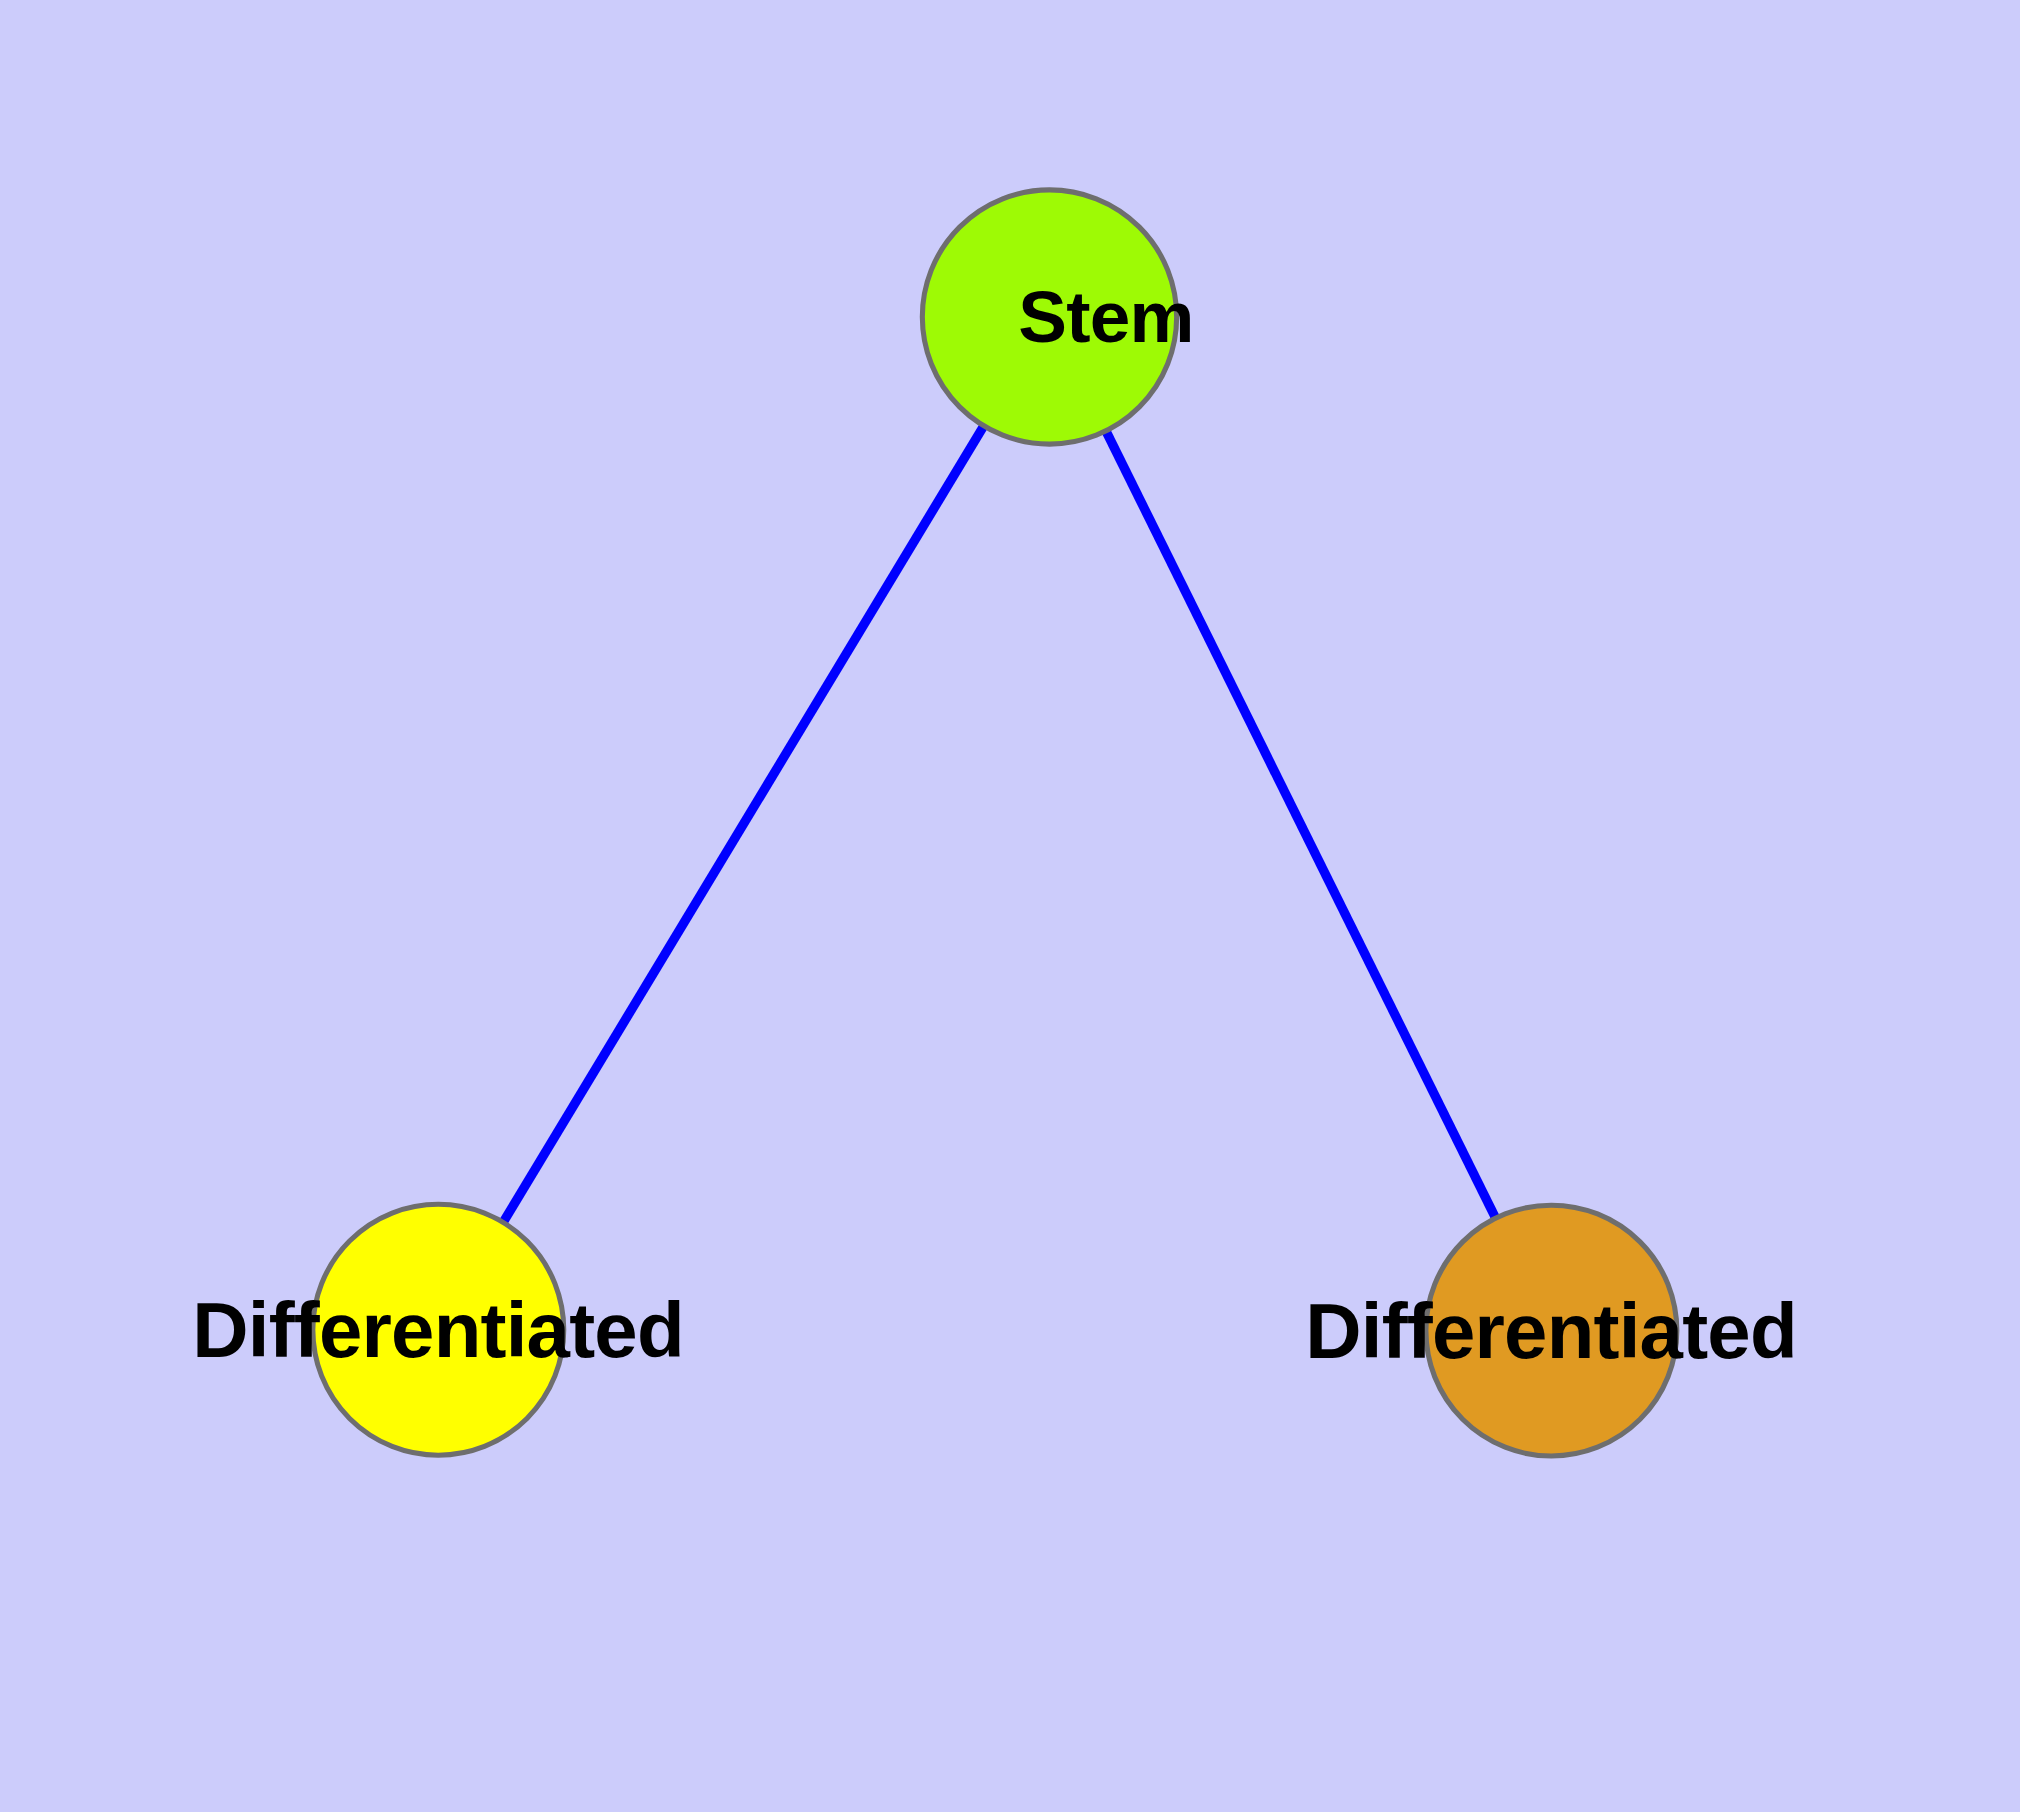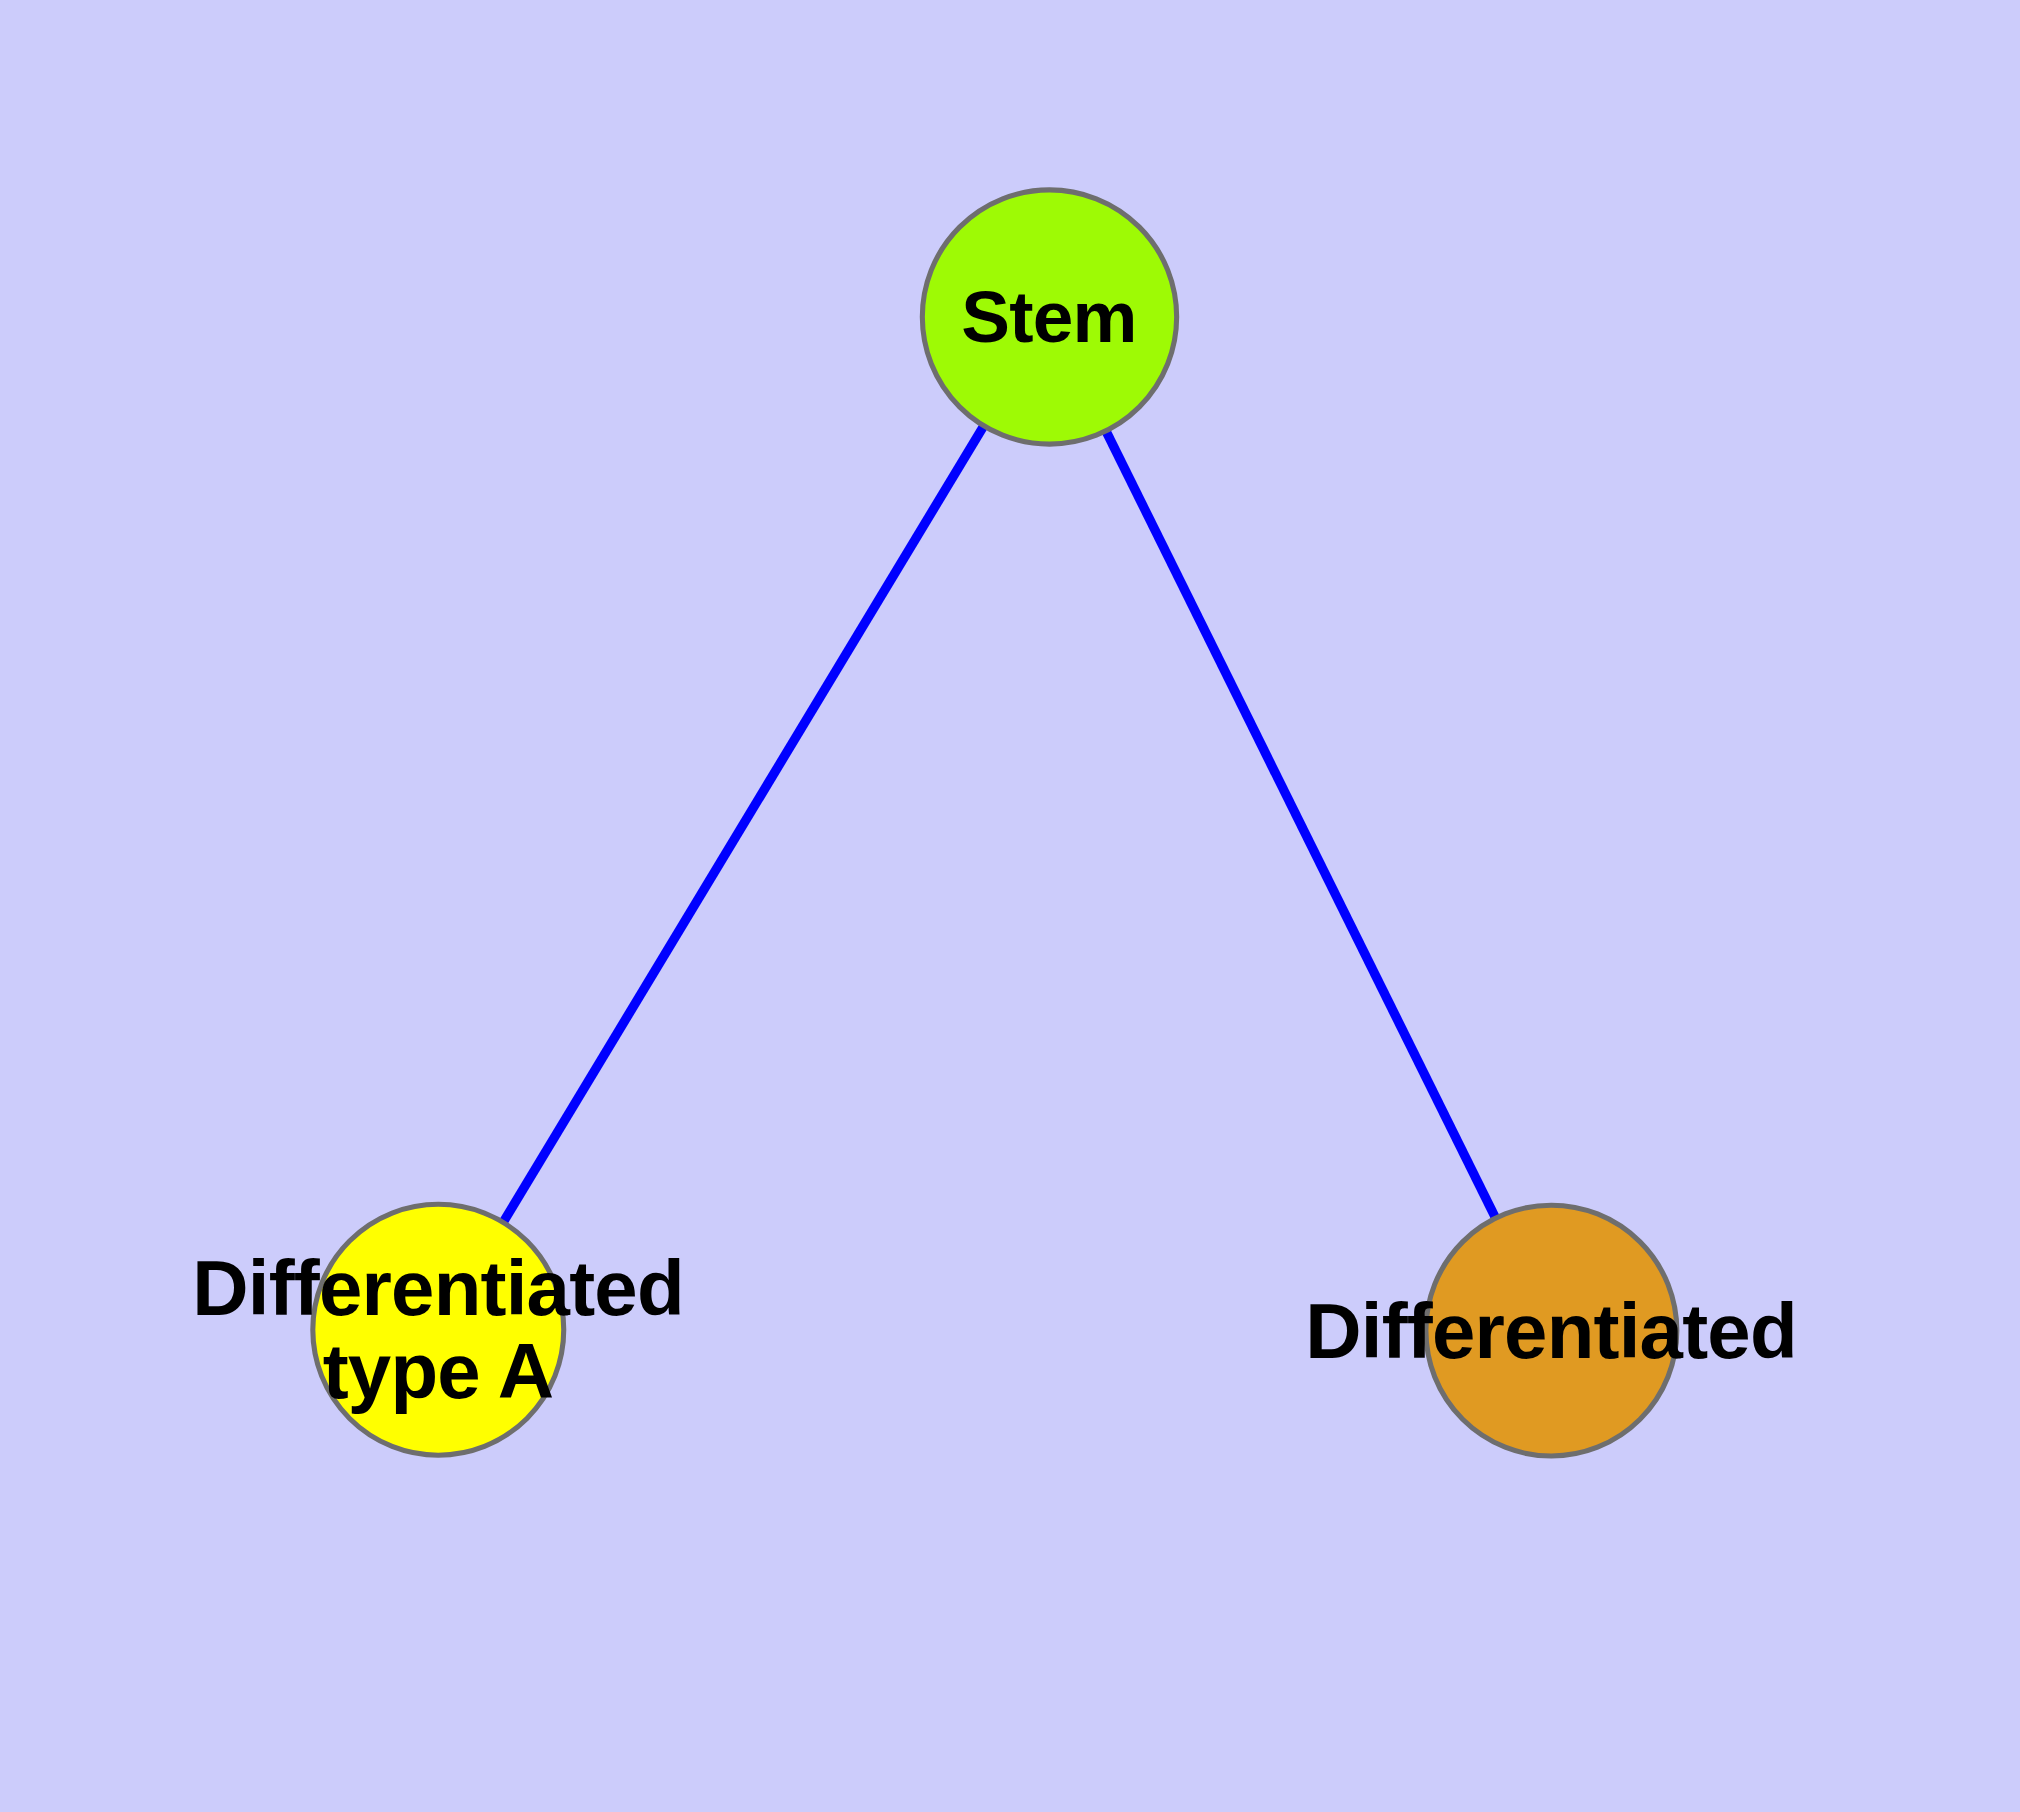--- a/index.html
+++ b/index.html
@@ -65,26 +65,25 @@
         <line class="edge-line" x1="1303.6547412065584" y1="506.6403217618981" x2="1765.232485025963" y2="1439.1521150186682" stroke="#0000ff" stroke-width="11"></line>
       </g>
     <g id="nodes-group">
         <circle class="node-circle" cx="1238" cy="374" r="150" fill="#9efa05" stroke="#6e6e6e" stroke-width="6"></circle>
         <circle class="node-circle" cx="517" cy="1569" r="148" fill="#ffff00" stroke="#6e6e6e" stroke-width="6"></circle>
         <circle class="node-circle" cx="1830" cy="1570" r="148" fill="#e09a22" stroke="#6e6e6e" stroke-width="6"></circle>
       </g>
   </svg>
 
   <div id="labels-layer">
-      <div class="node-label label-stem" style="left: 1049px; top: 317px; font-size: 73px; color: rgb(0, 0, 0);">
+      <div class="node-label label-stem" style="left: 1106px; top: 317px; font-size: 73px; color: rgb(0, 0, 0);">
         <div>Stem</div>
       </div>
       <div class="node-label label-diff" style="left: 438px; top: 1330px; font-size: 78px; color: rgb(0, 0, 0);">
         <div>Differentiated</div>
-        <div>type A</div>
       </div>
       <div class="node-label label-diff" style="left: 1551px; top: 1331px; font-size: 78px; color: rgb(0, 0, 0);">
         <div>Differentiated</div>
       </div>
     </div>
 
 </div>
 
 
 </body></html>

